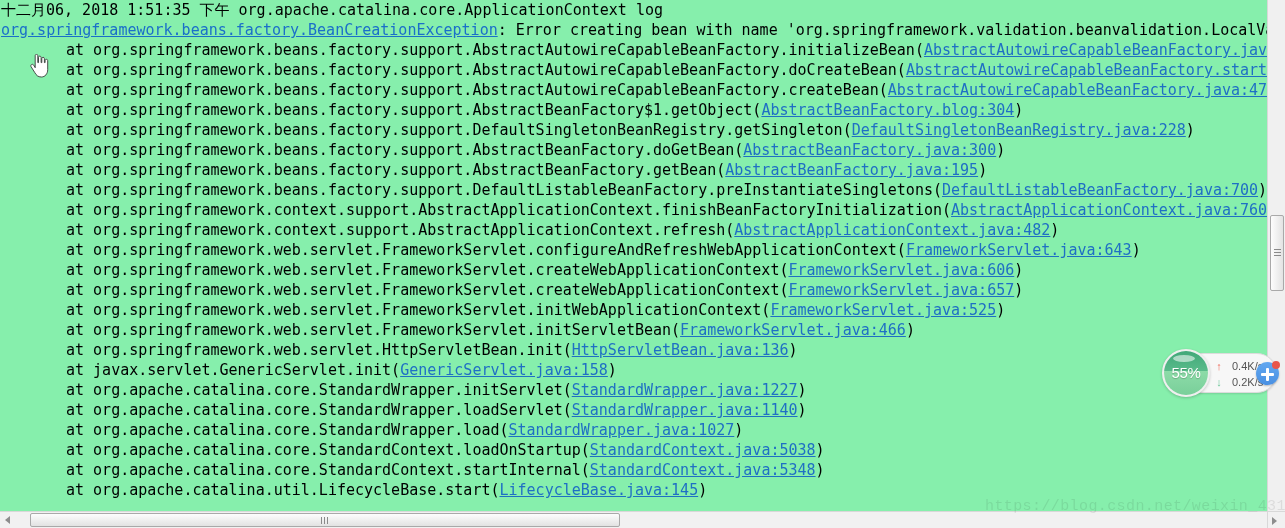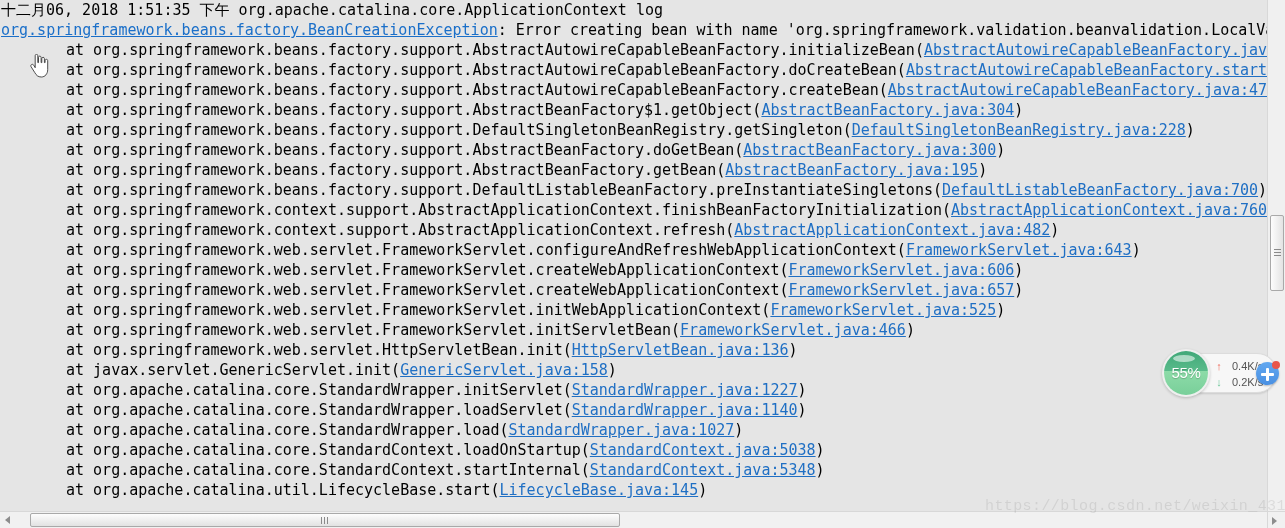--- a/index.html
+++ b/index.html
@@ -22,21 +22,21 @@
   }
 
   
   #console {
     position: absolute;
     left: 0;
     top: 0;
     width: 1267px;
     height: 511px;
     overflow: hidden;
-    background: #e5e5e5;
+    background: #86efac;
     box-sizing: border-box;
   }
 
   .line {
     height: 20px;
     line-height: 20px;
     white-space: pre;
     font-family: "DejaVu Sans Mono", "Liberation Mono", monospace;
     font-size: 15px;
     color: #000000;
@@ -306,21 +306,21 @@
 
     <div class="line">十二月06, 2018 1:51:35 下午 org.apache.catalina.core.ApplicationContext log</div>
 
 
     <div class="line"><span class="hdr-link">org.springframework.beans.factory.BeanCreationException</span><span>: Error creating bean with name 'org.springframework.validation.beanvalidation.LocalVa</span></div>
 
     <div id="stack-lines">
         <div class="line indent"><span>at org.springframework.beans.factory.support.AbstractAutowireCapableBeanFactory.initializeBean(</span><span class="lnk">AbstractAutowireCapableBeanFactory.jav</span></div>
         <div class="line indent"><span>at org.springframework.beans.factory.support.AbstractAutowireCapableBeanFactory.doCreateBean(</span><span class="lnk">AbstractAutowireCapableBeanFactory.start:</span></div>
         <div class="line indent"><span>at org.springframework.beans.factory.support.AbstractAutowireCapableBeanFactory.createBean(</span><span class="lnk">AbstractAutowireCapableBeanFactory.java:47</span></div>
-        <div class="line indent"><span>at org.springframework.beans.factory.support.AbstractBeanFactory$1.getObject(</span><span class="lnk">AbstractBeanFactory.java:304</span><span>)</span></div>
+        <div class="line indent"><span>at org.springframework.beans.factory.support.AbstractBeanFactory$1.getObject(</span><span class="lnk">AbstractBeanFactory.blog:304</span><span>)</span></div>
         <div class="line indent"><span>at org.springframework.beans.factory.support.DefaultSingletonBeanRegistry.getSingleton(</span><span class="lnk">DefaultSingletonBeanRegistry.java:228</span><span>)</span></div>
         <div class="line indent"><span>at org.springframework.beans.factory.support.AbstractBeanFactory.doGetBean(</span><span class="lnk">AbstractBeanFactory.java:300</span><span>)</span></div>
         <div class="line indent"><span>at org.springframework.beans.factory.support.AbstractBeanFactory.getBean(</span><span class="lnk">AbstractBeanFactory.java:195</span><span>)</span></div>
         <div class="line indent"><span>at org.springframework.beans.factory.support.DefaultListableBeanFactory.preInstantiateSingletons(</span><span class="lnk">DefaultListableBeanFactory.java:700</span><span>)</span></div>
         <div class="line indent"><span>at org.springframework.context.support.AbstractApplicationContext.finishBeanFactoryInitialization(</span><span class="lnk">AbstractApplicationContext.java:760</span></div>
         <div class="line indent"><span>at org.springframework.context.support.AbstractApplicationContext.refresh(</span><span class="lnk">AbstractApplicationContext.java:482</span><span>)</span></div>
         <div class="line indent"><span>at org.springframework.web.servlet.FrameworkServlet.configureAndRefreshWebApplicationContext(</span><span class="lnk">FrameworkServlet.java:643</span><span>)</span></div>
         <div class="line indent"><span>at org.springframework.web.servlet.FrameworkServlet.createWebApplicationContext(</span><span class="lnk">FrameworkServlet.java:606</span><span>)</span></div>
         <div class="line indent"><span>at org.springframework.web.servlet.FrameworkServlet.createWebApplicationContext(</span><span class="lnk">FrameworkServlet.java:657</span><span>)</span></div>
         <div class="line indent"><span>at org.springframework.web.servlet.FrameworkServlet.initWebApplicationContext(</span><span class="lnk">FrameworkServlet.java:525</span><span>)</span></div>

